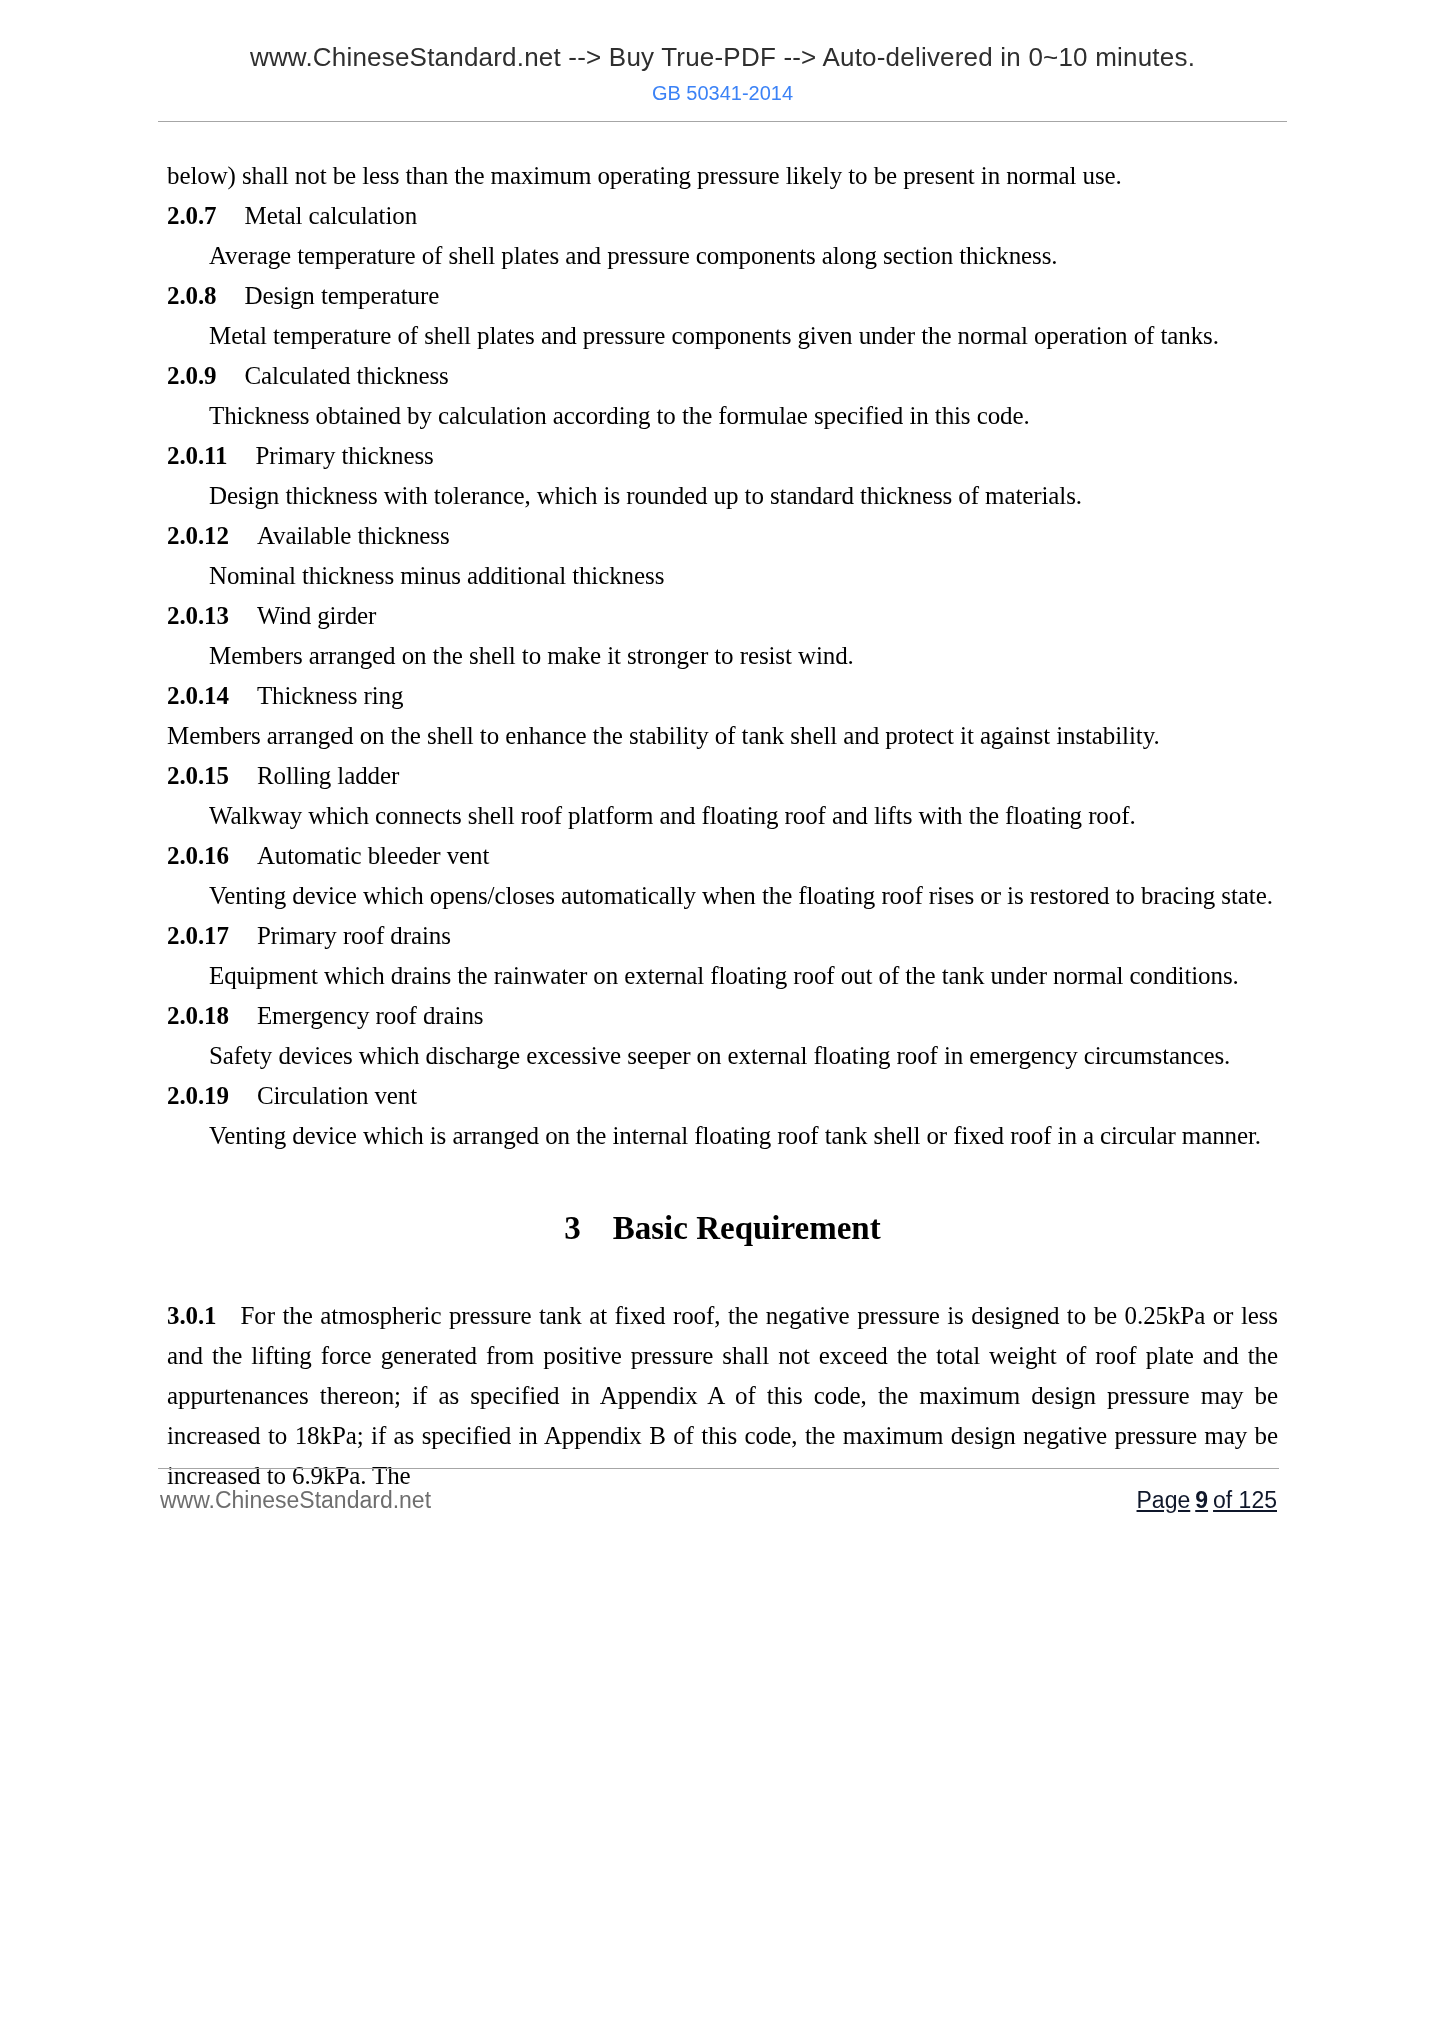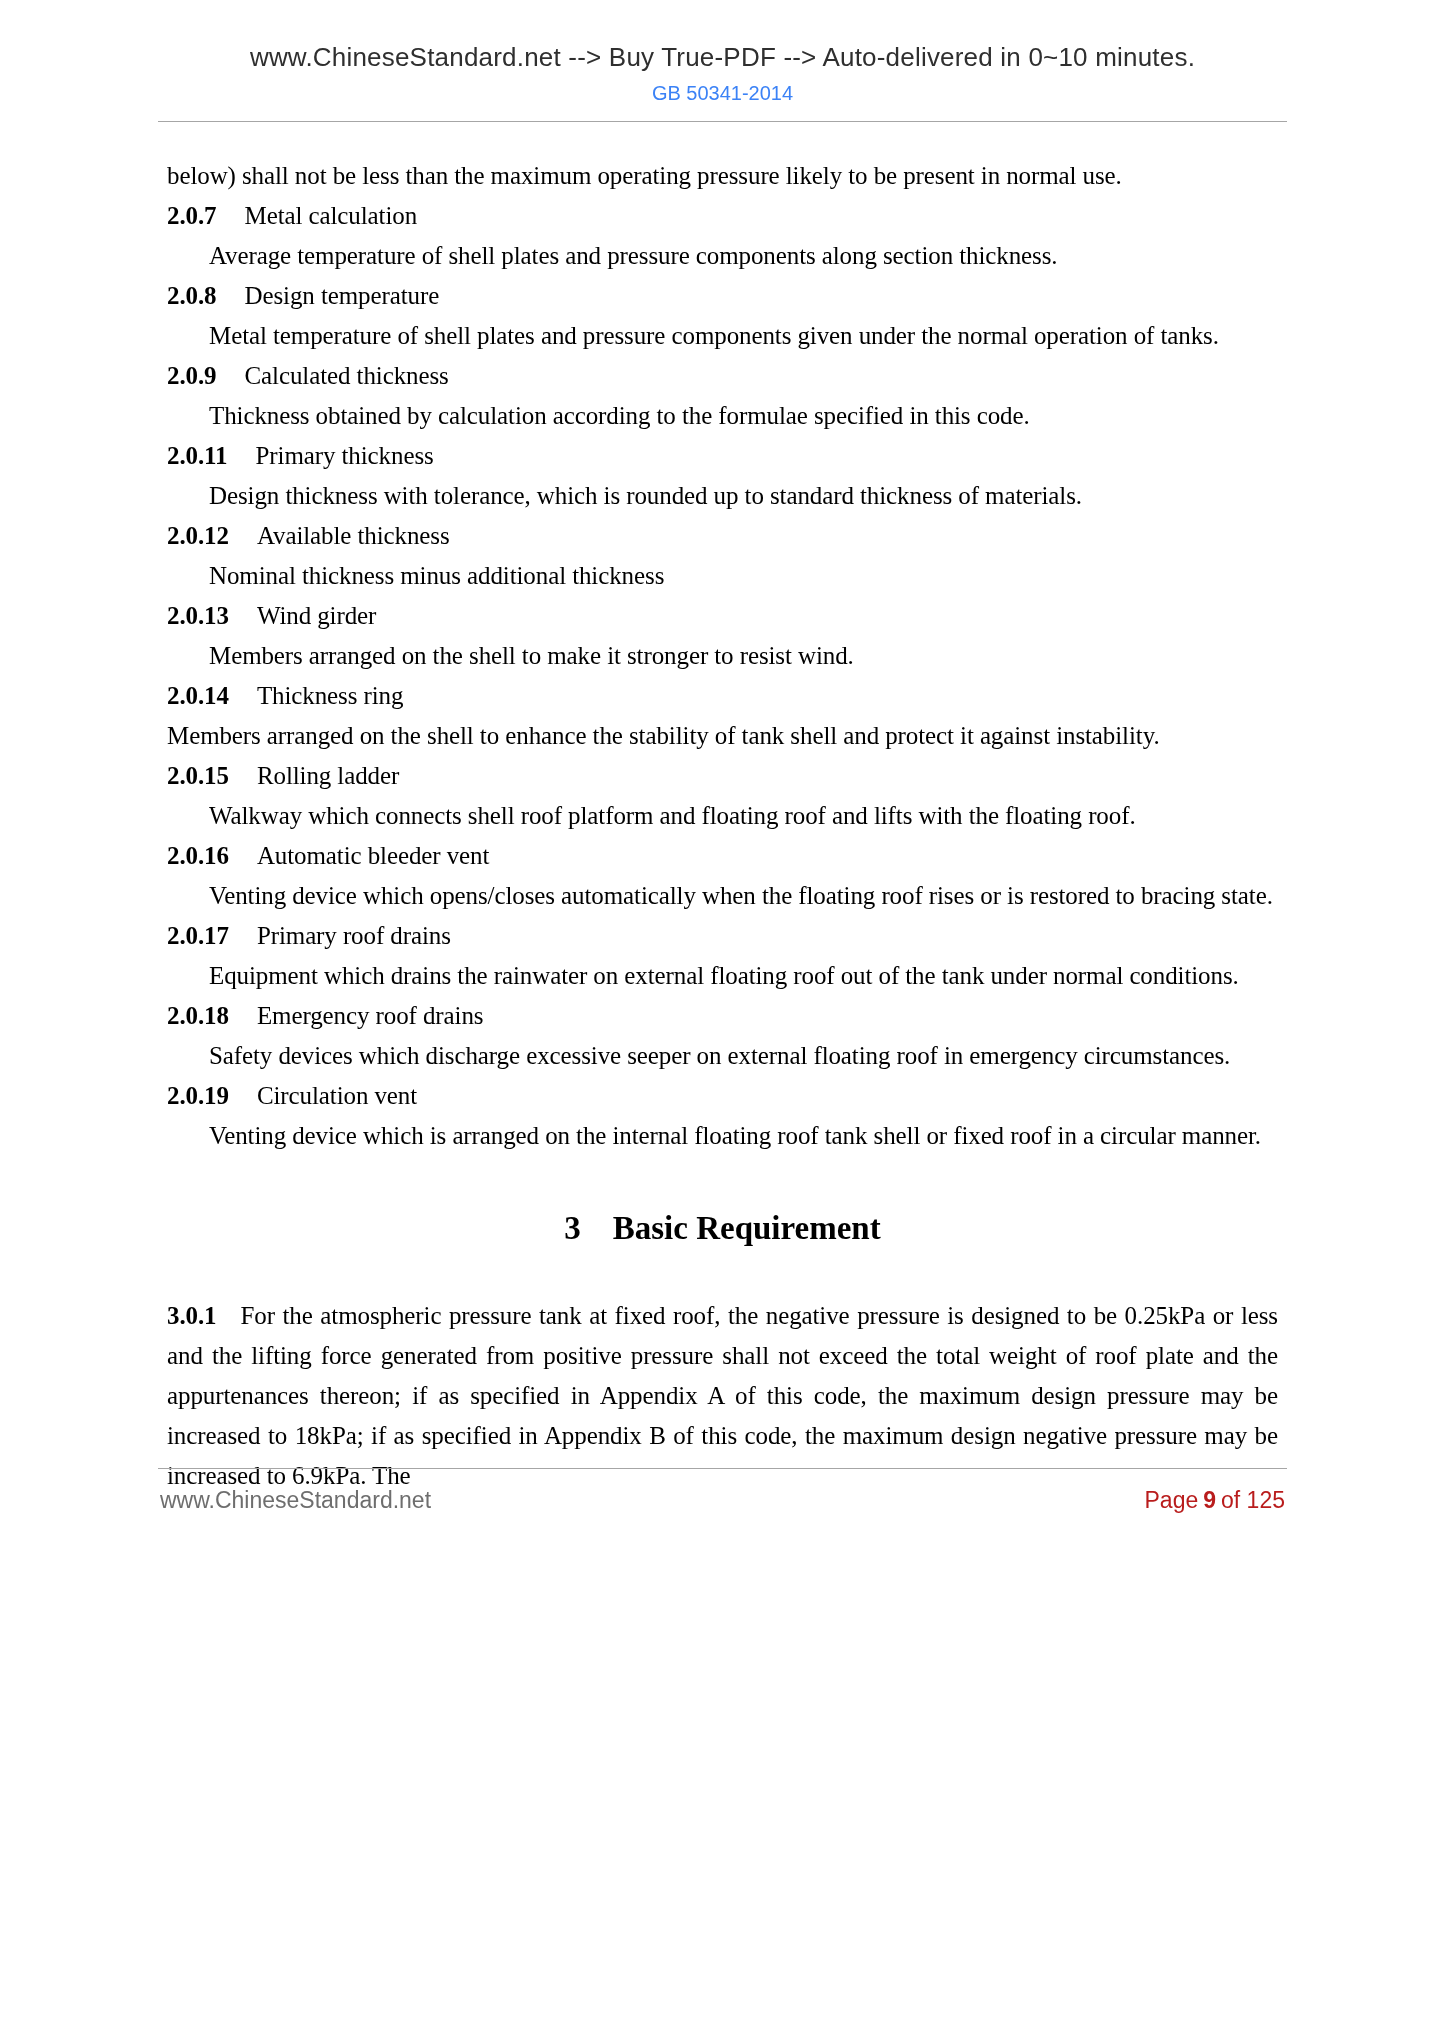--- a/index.html
+++ b/index.html
@@ -65,33 +65,33 @@
     margin: 50px 0 46px;
     letter-spacing: 0;
   }
   .sec-title { margin-left: 32px; }
   .clause-num { font-weight: bold; }
   .clause-text { margin-left: 24px; }
   
   .page-footer {
     position: absolute;
     left: 0;
-    right: 0;
+    right: 8px;
     bottom: 54px;
     font-family: "Liberation Sans", sans-serif;
   }
   .footer-row {
     display: flex;
     justify-content: space-between;
     align-items: baseline;
     margin: 18px 160px 0;
     font-size: 23px;
   }
   .footer-site { color: #6e6e6e; }
-  .footer-page { color: #b91c1c; }
+  .footer-page { color: #0f172a; text-decoration: underline; }
   .footer-page b { margin: 0 5px; }
 </style>
 </head>
 <body>
 
 <div class="page">
 
   <header class="page-header">
     <div class="header-promo">www.ChineseStandard.net --&gt; Buy True-PDF --&gt; Auto-delivered in 0~10 minutes.</div>
     <div class="header-doc">GB 50341-2014</div>

